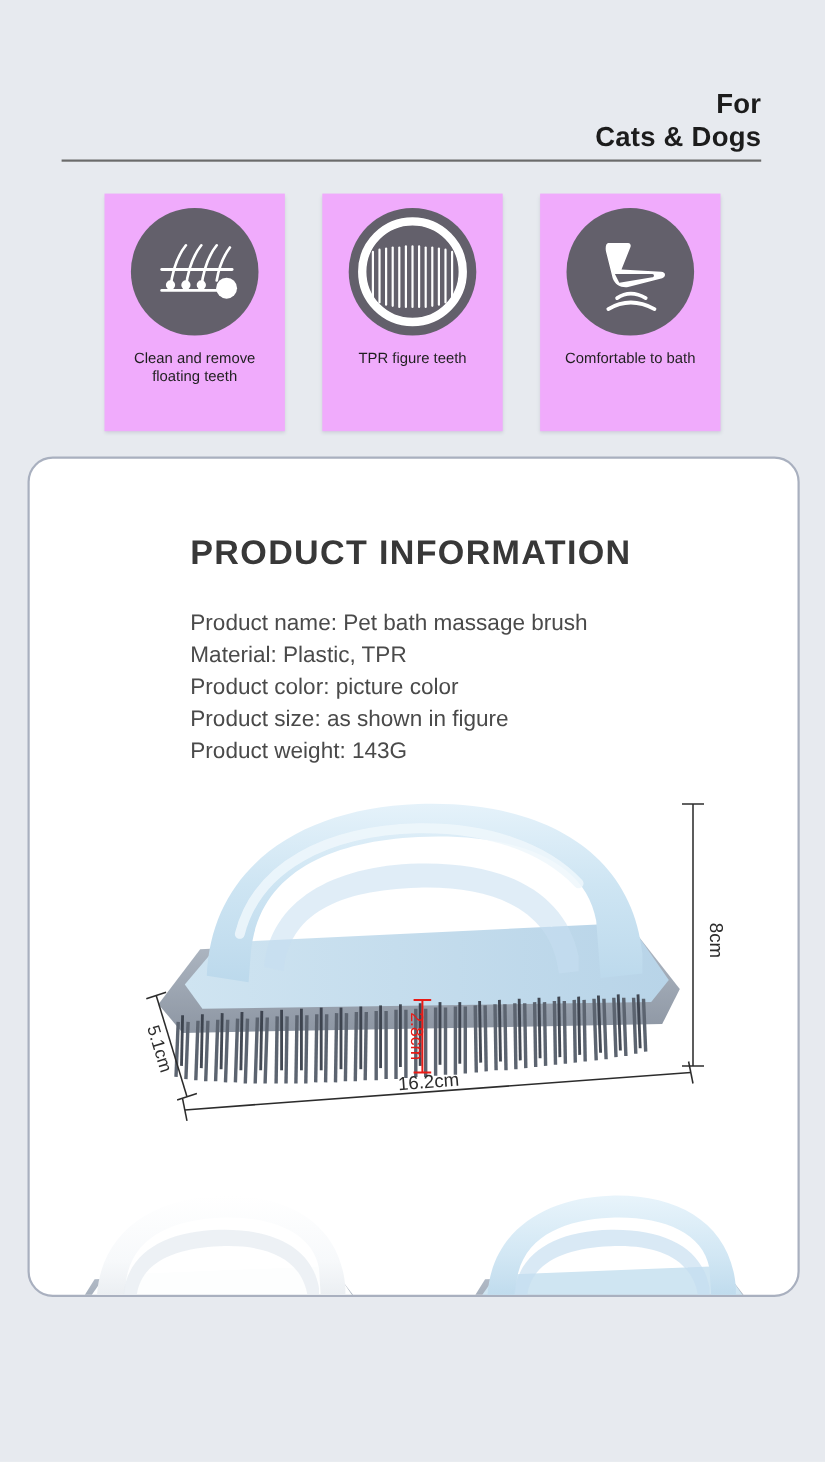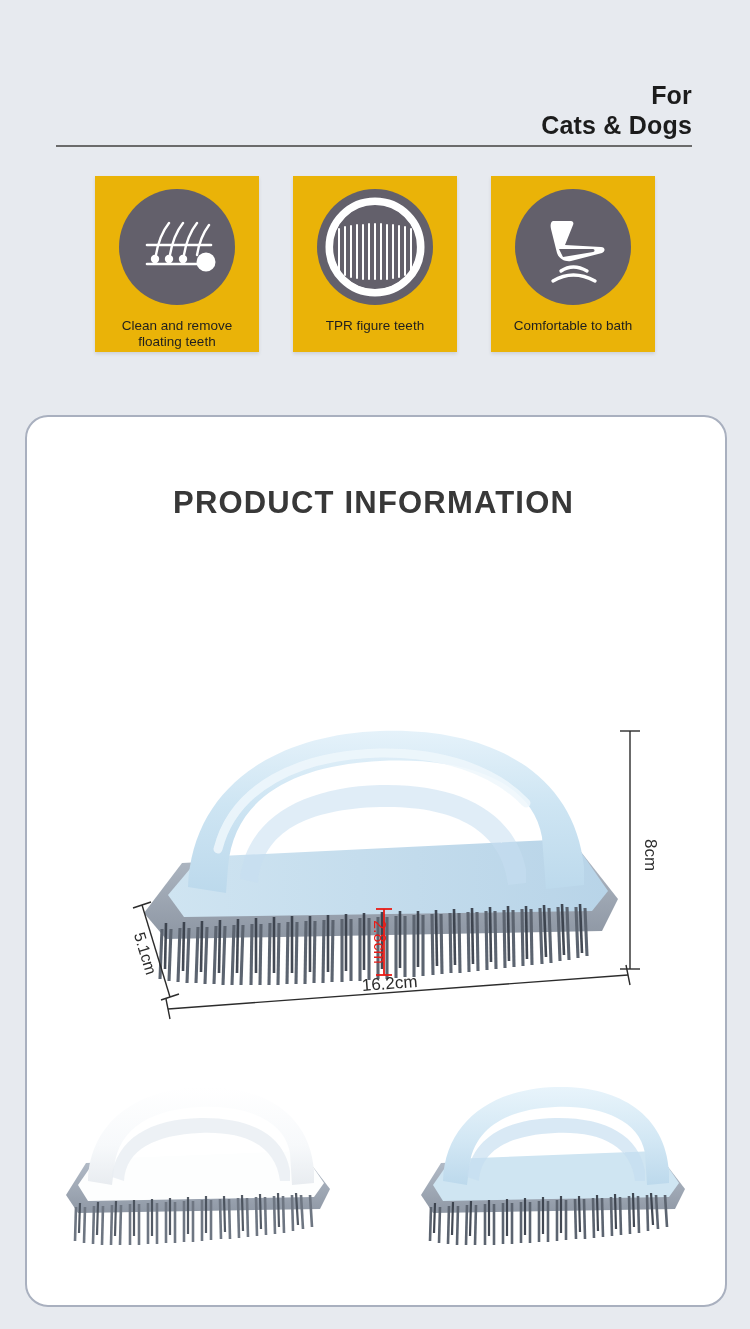--- a/index.html
+++ b/index.html
@@ -47,22 +47,22 @@
     top: 176px;
     left: 0;
     width: 750px;
     height: 192px;
     display: flex;
     justify-content: center;
     gap: 34px;
   }
   .feature-card {
     width: 164px;
-    height: 176px;
-    background: #eab308;
+    height: 216px;
+    background: #f0abfc;
     box-shadow: 0 2px 3px rgba(120,126,140,0.22);
     display: flex;
     flex-direction: column;
     align-items: center;
     padding-top: 13px;
   }
   .icon-circle {
     width: 116px;
     height: 116px;
     border-radius: 50%;
@@ -81,21 +81,21 @@
     padding: 0 6px;
     font-family: "Liberation Sans", sans-serif;
   }
 
   
   #main-panel {
     position: absolute;
     left: 25px;
     top: 415px;
     width: 702px;
-    height: 892px;
+    height: 764px;
     background: #ffffff;
     border: 2px solid #a9b0bf;
     border-radius: 23px;
     overflow: hidden;
   }
 
   #section-title {
     position: absolute;
     left: 146px;
     top: 68px;
@@ -218,20 +218,27 @@
     <div class="feature-caption">
       <span>Comfortable to bath</span>
     </div>
   </div>
 </div>
 
 <div id="main-panel">
 
   <div id="section-title">PRODUCT  INFORMATION</div>
 
+  <div id="spec-list">
+    <div class="spec-line">Product name: Pet bath massage brush</div>
+    <div class="spec-line">Material: Plastic, TPR</div>
+    <div class="spec-line">Product color: picture color</div>
+    <div class="spec-line">Product size: as shown in figure</div>
+    <div class="spec-line">Product weight: 143G</div>
+  </div>
 
   <div id="hero-photo">
     <svg width="540" height="310" viewBox="0 0 540 310">
       <defs>
         <linearGradient id="handleGrad" x1="0" y1="0" x2="0" y2="1">
           <stop offset="0%" stop-color="#e5f2fa"></stop>
           <stop offset="45%" stop-color="#cee5f3"></stop>
           <stop offset="100%" stop-color="#bcd9ec"></stop>
         </linearGradient>
         <linearGradient id="handleTop" x1="0" y1="0" x2="0" y2="1">

